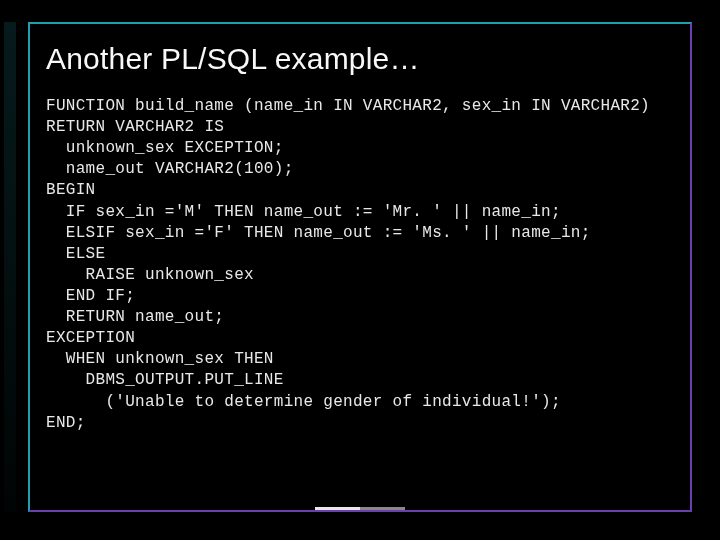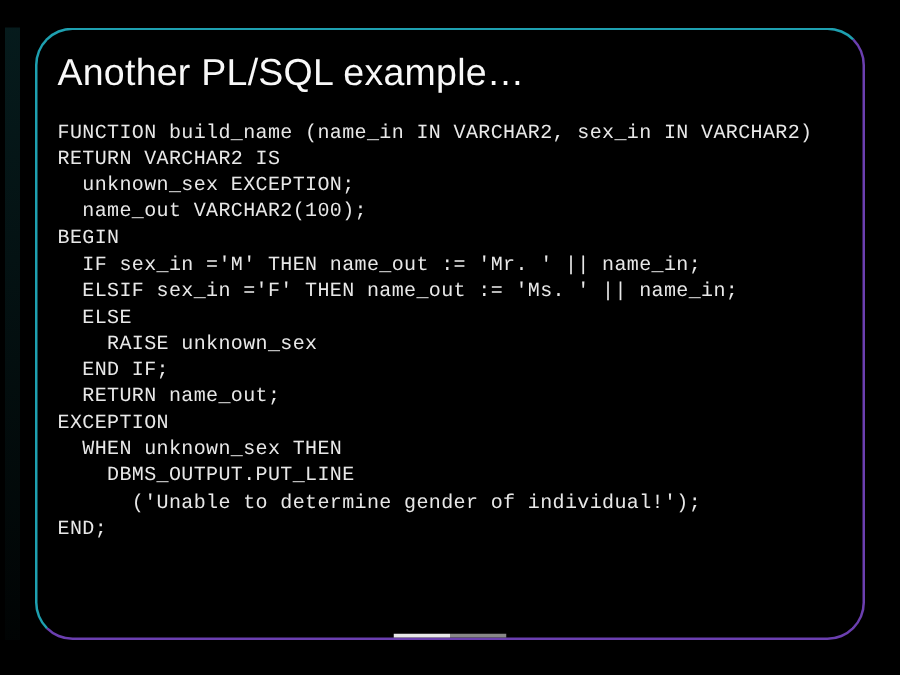--- a/index.html
+++ b/index.html
@@ -16,21 +16,20 @@
     position: absolute;
     top: 22px;
     left: 28px;
     right: 28px;
     bottom: 28px;
     border-top: 2px solid #1ea0b0;
     border-left: 2px solid #1ea0b0;
     border-right: 2px solid #6b3fb0;
     border-bottom: 2px solid #6b3fb0;
     padding: 18px 16px 10px 16px;
-    border-radius: 30px;
   }
   .title {
     font-size: 30px;
     font-weight: 400;
     color: #f8f8f8;
     margin-bottom: 20px;
     letter-spacing: 0.2px;
     font-family: Tahoma, Verdana, sans-serif;
   }
   .code {

